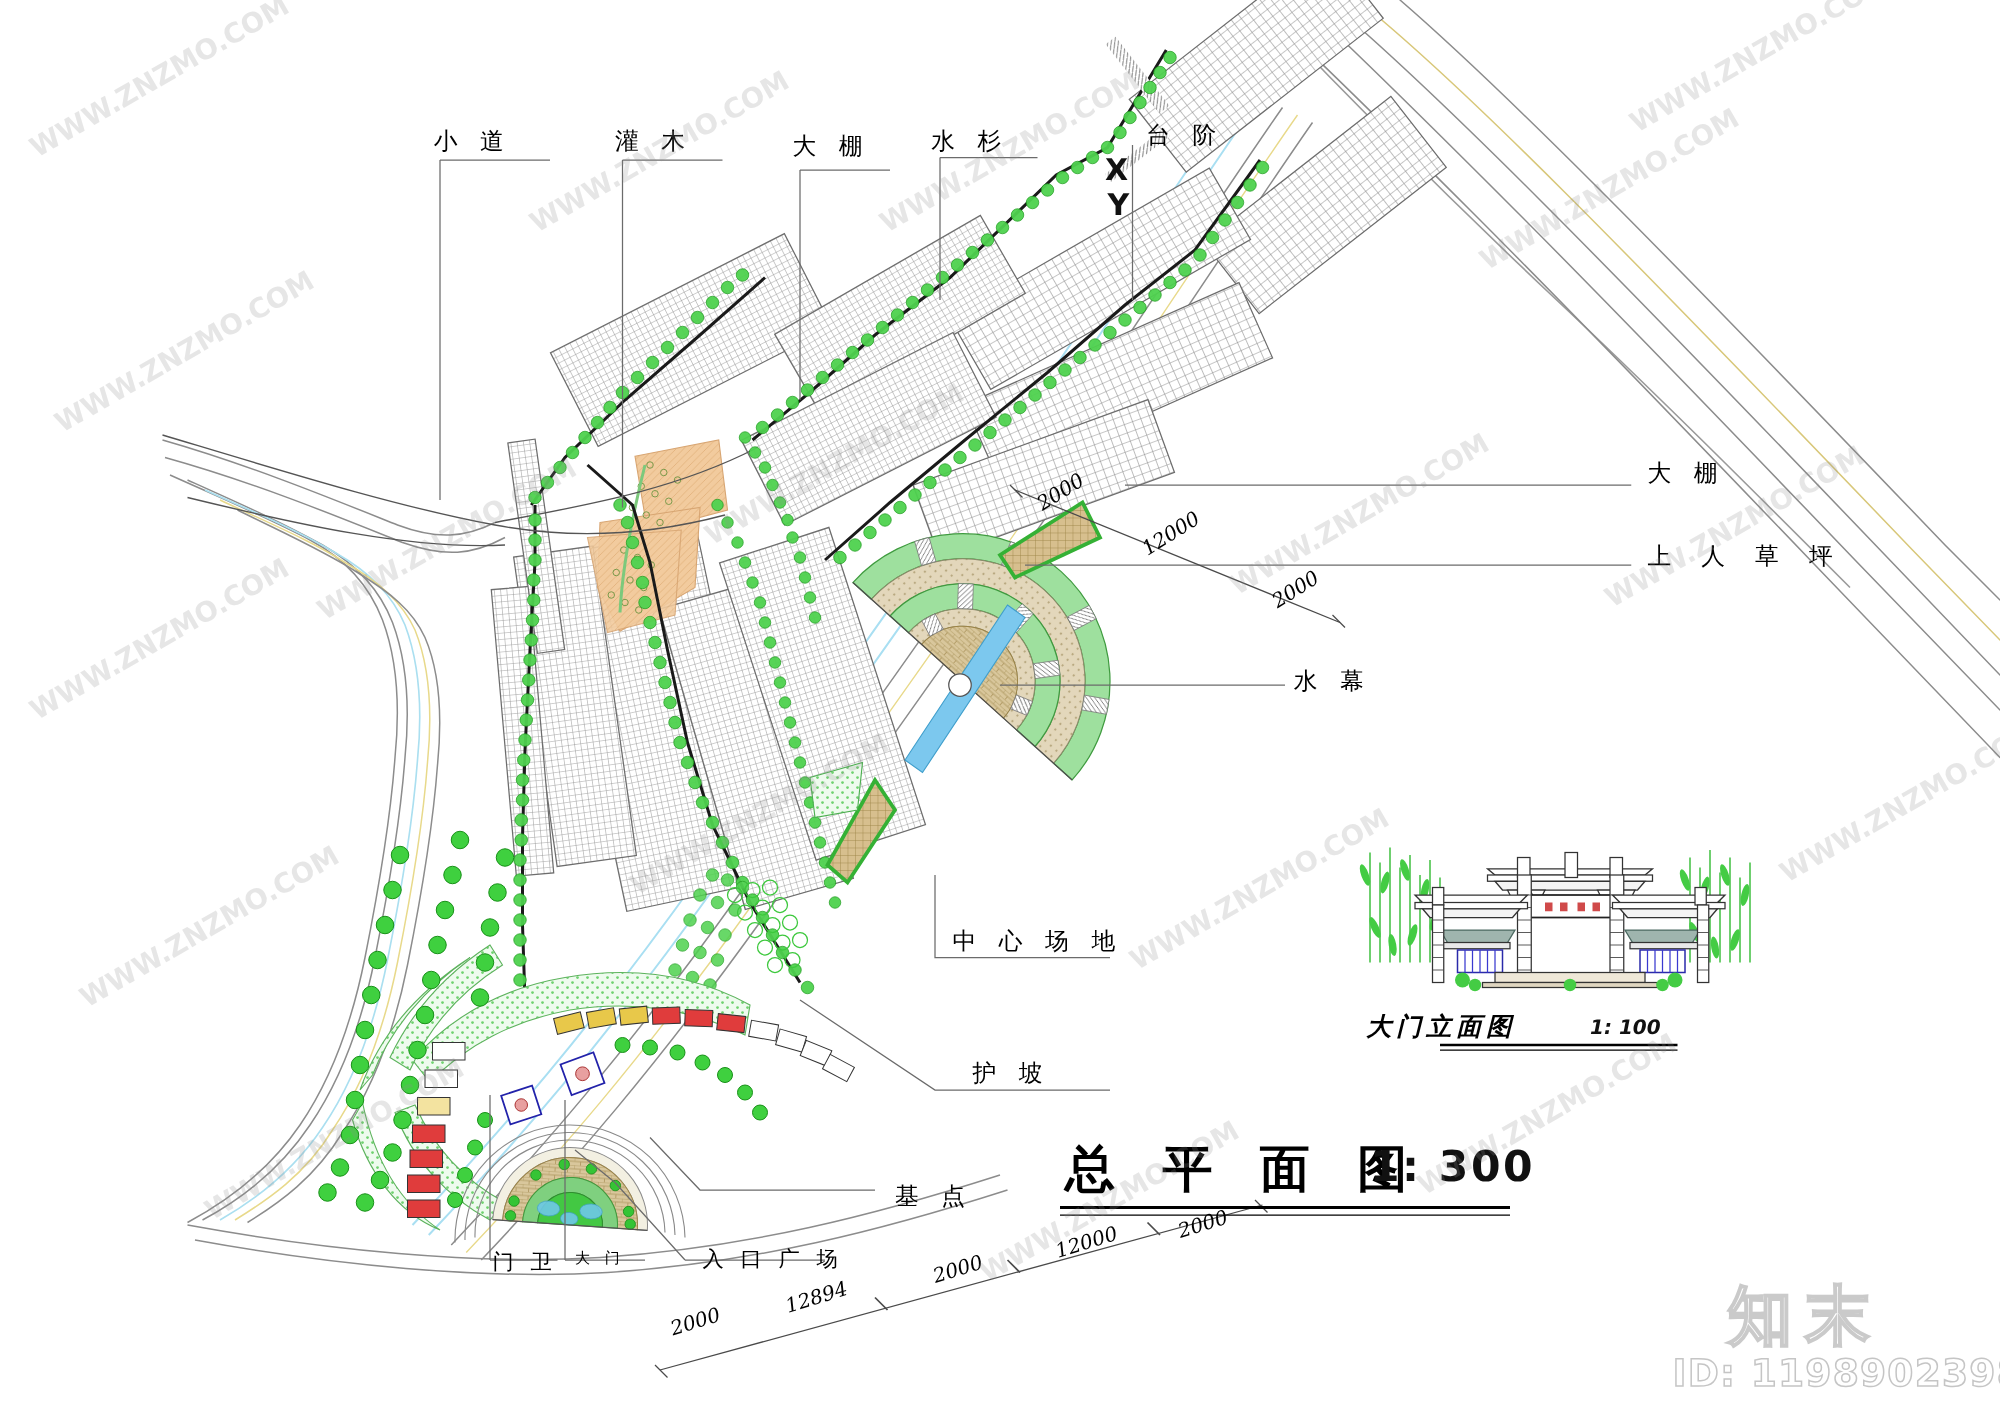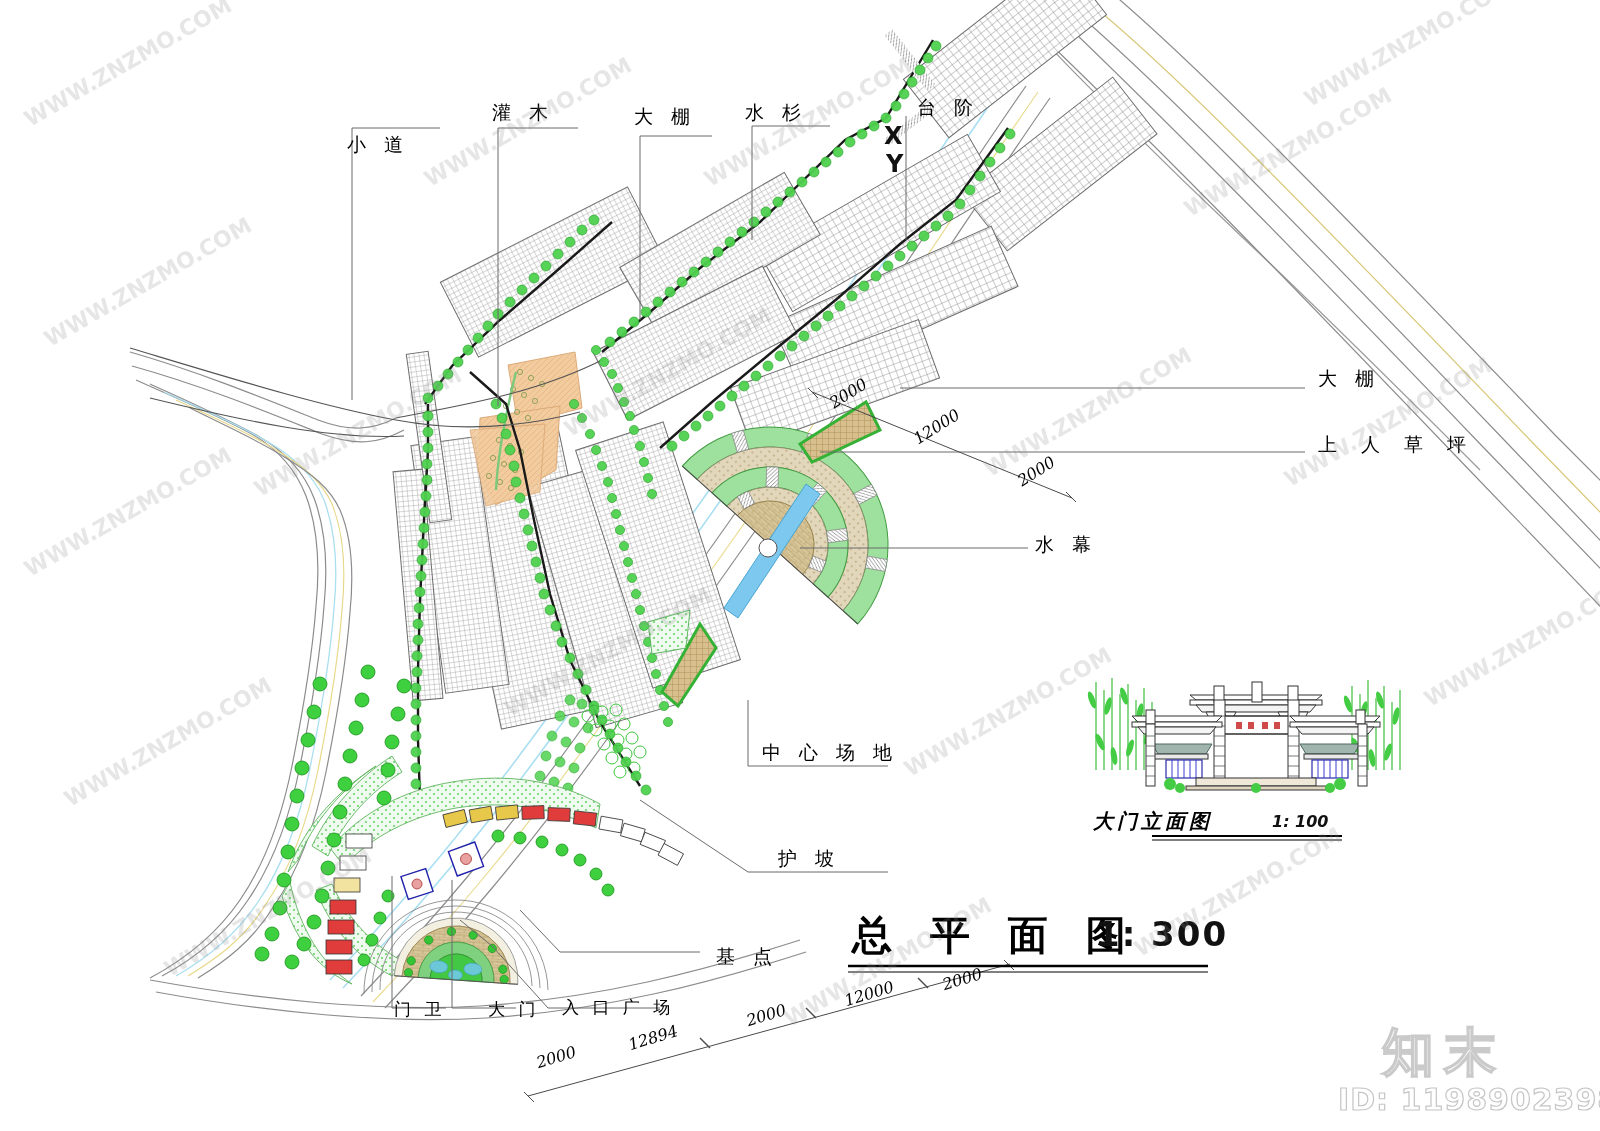--- a/index.html
+++ b/index.html
@@ -731,38 +731,38 @@
   </g>
 
   <g stroke="#000">
     <line x1="1152" y1="836" x2="1342" y2="836" stroke-width="2"></line>
     <line x1="1152" y1="840" x2="1342" y2="840" stroke-width="1"></line>
     <line x1="848" y1="966" x2="1208" y2="966" stroke-width="2.4"></line>
     <line x1="848" y1="972" x2="1208" y2="972" stroke-width="1"></line>
   </g>
 </svg>
 
-<div class="lbl" style="left:347px;top:100px;margin-top:32px;">小 道</div>
+<div class="lbl" style="left:347px;top:100px;">小 道</div>
 <div class="lbl" style="left:492px;top:100px;">灌 木</div>
 <div class="lbl" style="left:634px;top:104px;">大 棚</div>
 <div class="lbl" style="left:745px;top:100px;">水 杉</div>
 <div class="lbl" style="left:901px;top:95px;margin-left:16px;">台 阶</div>
 
 <div style="position:absolute;left:884px;top:122px;font-size:24px;font-weight:bold;">X</div>
 <div style="position:absolute;left:886px;top:150px;font-size:24px;font-weight:bold;">Y</div>
 
 <div class="lbl" style="left:1318px;top:366px;">大 棚</div>
 <div class="lbl sp2" style="left:1318px;top:432px;">上 人  草 坪</div>
 <div class="lbl" style="left:1035px;top:532px;">水 幕</div>
 
 <div class="lbl" style="left:762px;top:740px;">中 心 场 地</div>
 <div class="lbl" style="left:778px;top:846px;">护 坡</div>
 <div class="lbl" style="left:716px;top:944px;">基 点</div>
 <div class="lbl" style="left:394px;top:998px;font-size:17px;letter-spacing:4px;">门 卫</div>
-<div class="lbl" style="left:488px;top:998px;font-size:17px;letter-spacing:4px;">大 门</div>
+<div class="lbl" style="left:460px;top:998px;font-size:12px;letter-spacing:4px;">大 门</div>
 <div class="lbl" style="left:562px;top:996px;font-size:17px;letter-spacing:4px;">入 口 广 场</div>
 
 <div class="dim" style="left:826px;top:396px;transform:rotate(-32deg);transform-origin:0 0;">2000</div>
 <div class="dim" style="left:910px;top:432px;transform:rotate(-32deg);transform-origin:0 0;">12000</div>
 <div class="dim" style="left:1014px;top:474px;transform:rotate(-32deg);transform-origin:0 0;">2000</div>
 
 <div class="dim" style="left:534px;top:1054px;transform:rotate(-17deg);transform-origin:0 0;">2000</div>
 <div class="dim" style="left:626px;top:1036px;transform:rotate(-17deg);transform-origin:0 0;">12894</div>
 <div class="dim" style="left:744px;top:1012px;transform:rotate(-17deg);transform-origin:0 0;">2000</div>
 <div class="dim" style="left:842px;top:992px;transform:rotate(-17deg);transform-origin:0 0;">12000</div>

